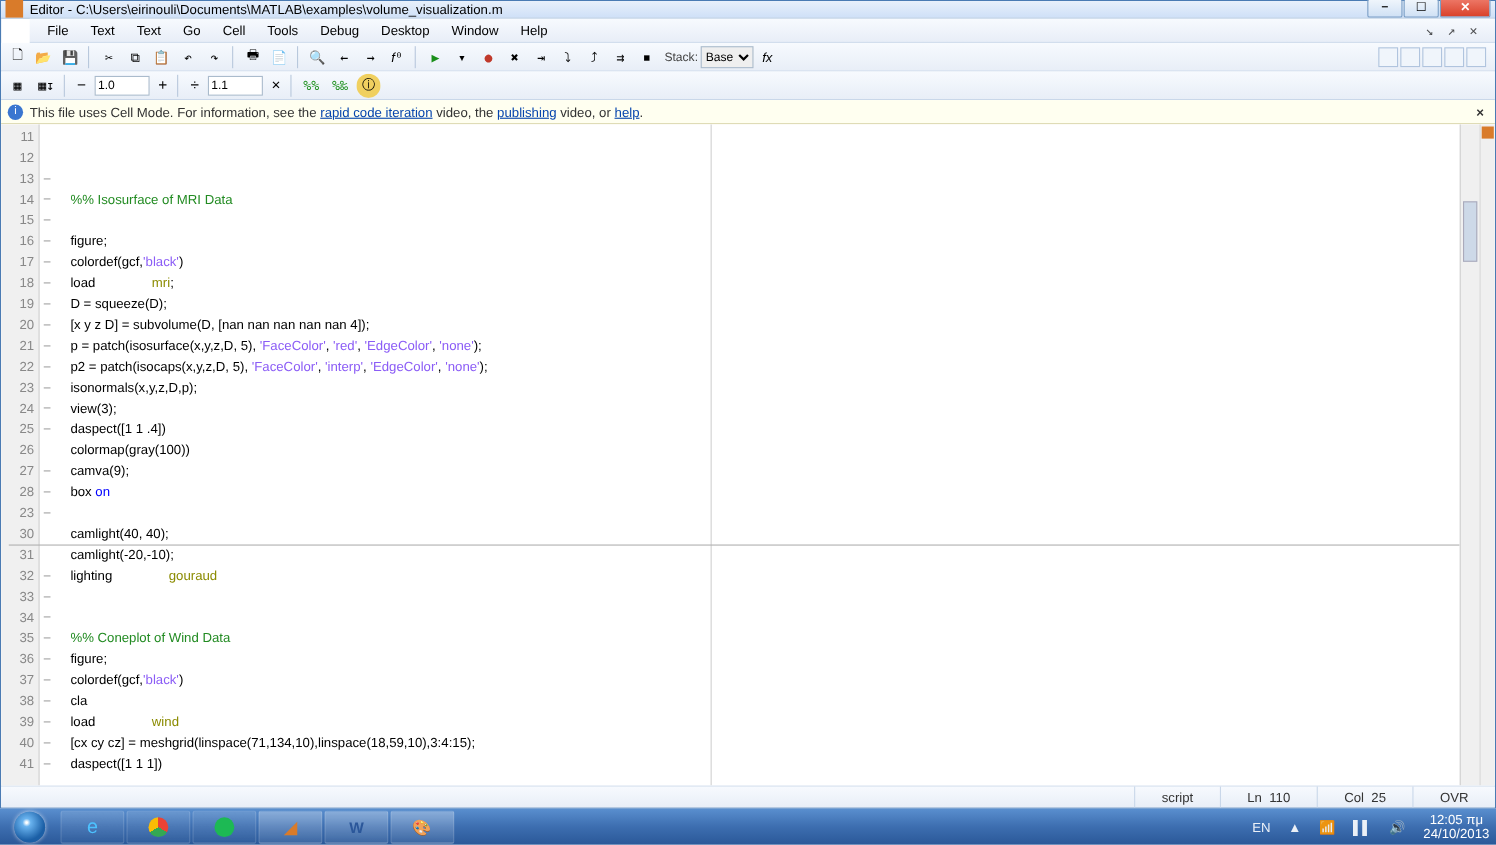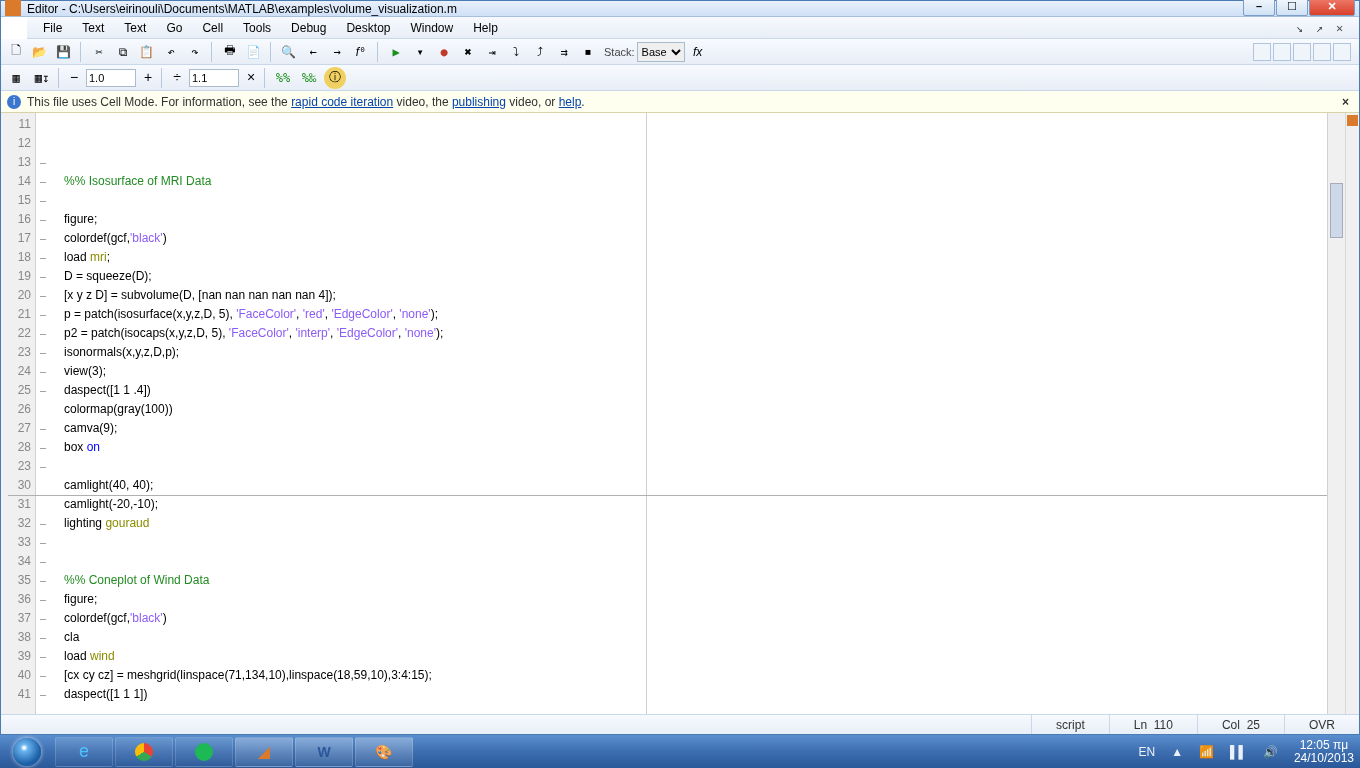--- a/index.html
+++ b/index.html
@@ -37,21 +37,21 @@
 .editor { flex:1; display:flex; background:#fff; position:relative; overflow:hidden; }
 .gutter { width:35px; background:#f0f0f0; border-right:1px solid #d0d0d0; font-family:Consolas,monospace; font-size:12px; color:#888; text-align:right; padding-top:2px; }
 .gutter div { height:19px; padding-right:4px; line-height:19px; position:relative; }
 .gutter .dash::after { content:"–"; position:absolute; right:-11px; top:0; color:#888; font-size:11px; }
 .code { flex:1; font-family:Consolas,"Courier New",monospace; font-size:13px; line-height:19px; padding:2px 0 0 28px; white-space:pre; position:relative; color:#000; }
 .code .celltop { position:absolute; left:-28px; right:0; border-top:1px solid #b0b0b0; }
 .code .vline { position:absolute; top:0; bottom:0; left:610px; border-left:1px solid #d0d0d0; }
 .cm { color:#228B22; }
 .kw { color:#0000ff; }
 .st { color:#8b5cf6; }
-.fn { color:#8B8B00; }
+.fn { color:#8B8B00;margin-left:48px; }
 .scrollv { width:18px; background:#f0f0f0; border-left:1px solid #d0d0d0; position:relative; }
 .scrollv .thumb { position:absolute; top:70px; left:2px; right:2px; height:55px; background:#cdd9e8; border:1px solid #aab; }
 .errcol { width:14px; background:#f0f0f0; border-left:1px solid #d8d8d8; position:relative; }
 .errcol .sq { position:absolute; top:2px; left:1px; width:11px; height:11px; background:#d97b2a; }
 .statusbar { height:20px; background:linear-gradient(#f7fafe,#e8eef7); border-top:1px solid #c9d7e9; display:flex; align-items:center; font-size:11px; color:#333; }
 .statusbar .cell { border-left:1px solid #c9d7e9; padding:0 24px; height:100%; display:flex; align-items:center; }
 .statusbar .flex { flex:1; }
 .taskbar { position:absolute; left:0; bottom:0; width:1360px; height:33px; background:linear-gradient(#5a8fcf 0%,#3d6eb0 50%,#2a5898 100%); display:flex; align-items:center; }
 .taskbar .start { width:54px; height:33px; display:flex; align-items:center; justify-content:center; cursor:pointer; }
 .taskbar .start .orb { width:28px; height:28px; border-radius:50%; background:radial-gradient(circle at 40% 35%,#fff 3%,#69b3ef 15%,#1b5fa6 65%); box-shadow:0 0 4px rgba(255,255,255,0.7); position:relative; }

